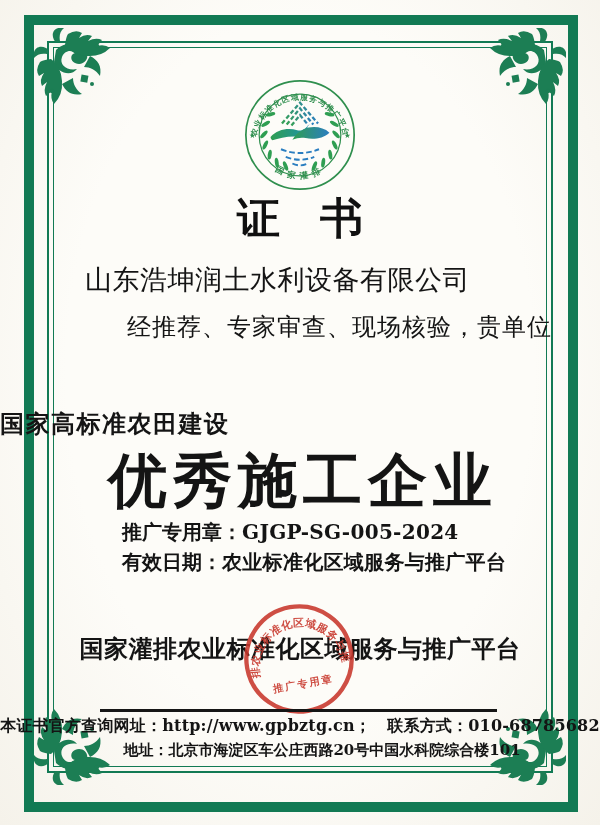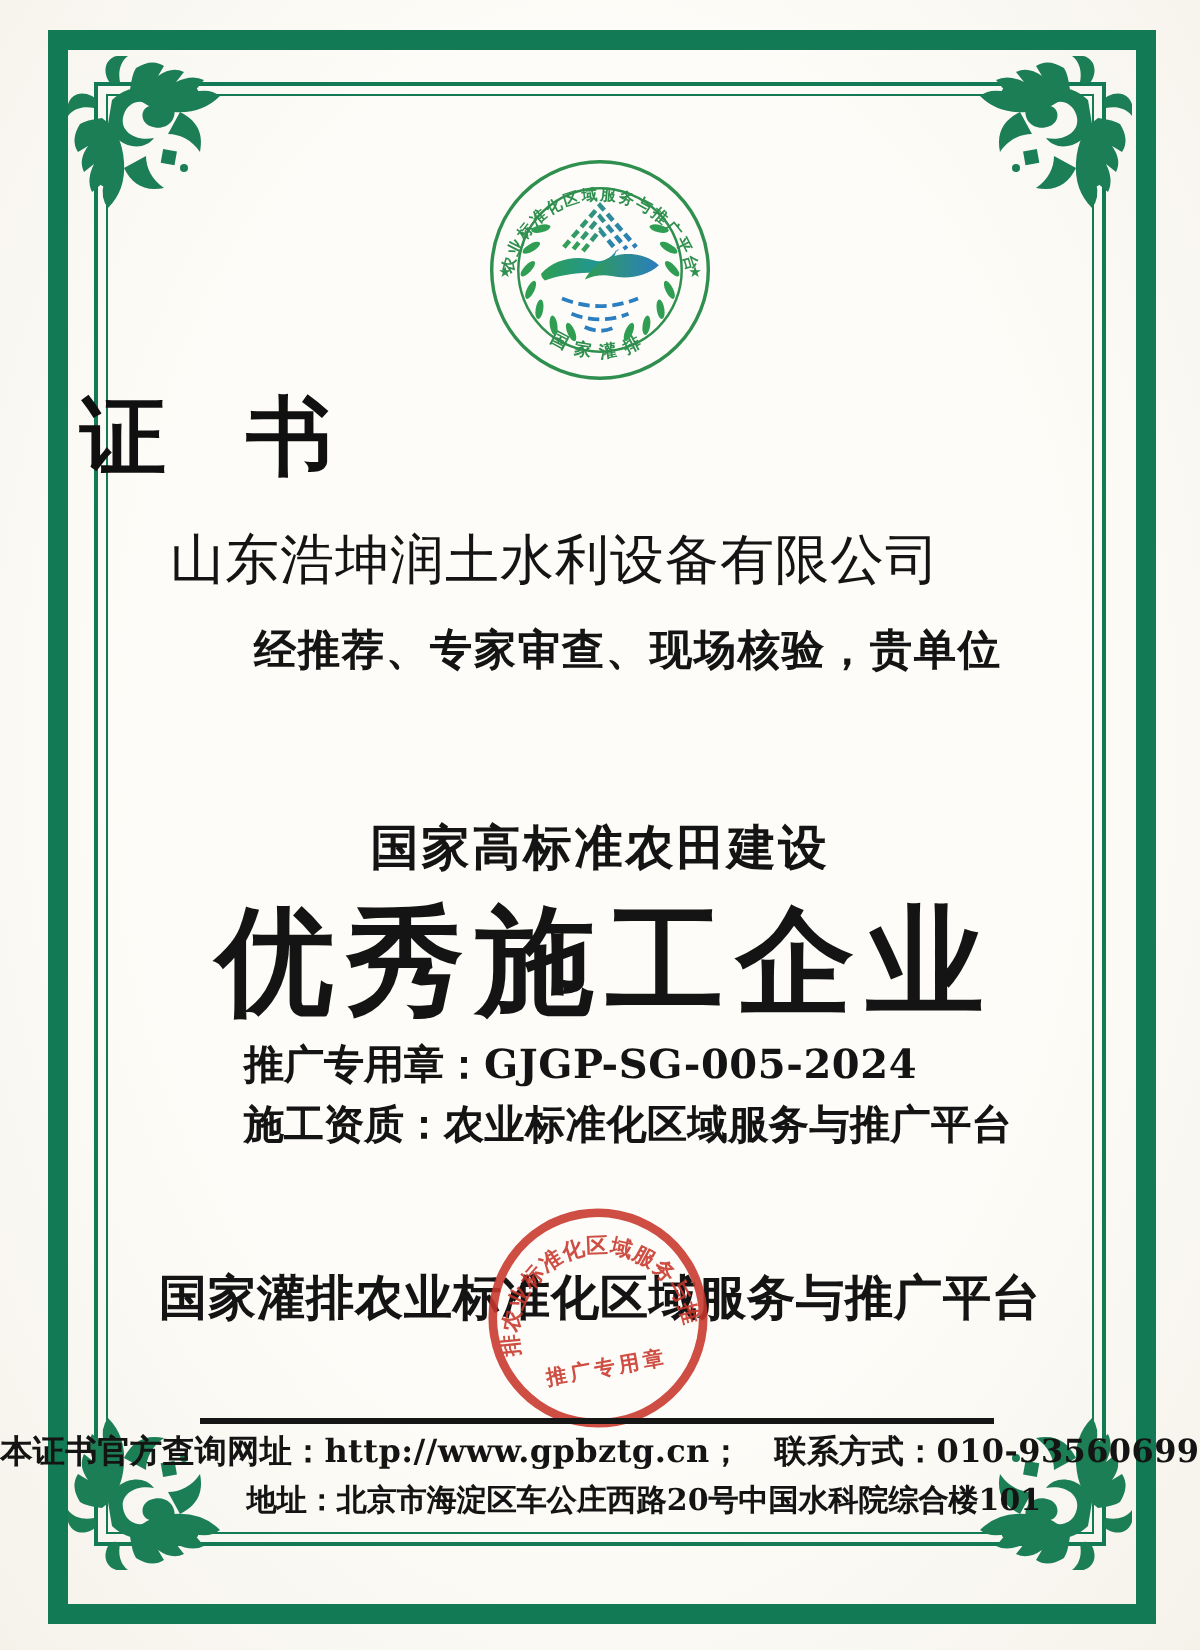--- a/index.html
+++ b/index.html
@@ -29,41 +29,41 @@
   .ornament{position:absolute;width:86px;height:86px;}
   .ornament.tl{left:34px;top:28px;}
   .ornament.tr{right:34px;top:28px;transform:scaleX(-1);}
   .ornament.bl{left:34px;bottom:40px;transform:scaleY(-1);}
   .ornament.br{right:34px;bottom:40px;transform:scale(-1,-1);}
   
   .content{position:absolute;inset:0;color:#141414;}
   .emblem{position:absolute;left:242px;top:78px;width:116px;height:114px;}
   .title{
     position:absolute;left:0;right:0;top:190px;margin:0;
-    font-family:"DejaVu Serif","Liberation Serif",serif;
+    text-align:center;font-family:"DejaVu Serif","Liberation Serif",serif;
     font-size:43px;font-weight:900;letter-spacing:40px;padding-left:40px;
     color:#101010;
   }
   .recipient{
     position:absolute;left:85px;top:262px;
     font-family:"DejaVu Sans","Liberation Sans",sans-serif;
     font-size:27px;font-weight:400;letter-spacing:.5px;
   }
   .body-line1{
     position:absolute;left:127px;top:311px;
     font-family:"DejaVu Serif","Liberation Serif",serif;
-    font-size:21px;font-weight:700;letter-spacing:1px;
+    font-size:24px;font-weight:400;letter-spacing:1px;
   }
   .body-line2{
     position:absolute;left:85px;top:351px;
     font-family:"DejaVu Serif","Liberation Serif",serif;
     font-size:24px;font-weight:700;
   }
   .award-category{
-    position:absolute;left:0;right:0;top:408px;text-align:center;
+    position:absolute;left:0;right:0;top:408px;text-align:left;
     font-family:"DejaVu Serif","Liberation Serif",serif;
     font-size:24px;font-weight:900;letter-spacing:1.5px;
   }
   .award-honor{
     position:absolute;left:0;right:0;top:442px;text-align:center;
     font-family:"DejaVu Serif","Liberation Serif",serif;
     font-size:59px;font-weight:900;letter-spacing:6px;padding-left:6px;
   }
   .details{position:absolute;left:122px;top:518px;}
   .detail-row{
@@ -213,37 +213,37 @@
     <div class="body-line1">经推荐、专家审查、现场核验，贵单位</div>
 
     <div class="award-category">国家高标准农田建设</div>
     <div class="award-honor">优秀施工企业</div>
 
     <div class="details">
       <div class="detail-row">
         <span class="label">推广专用章：</span><span class="value">GJGP-SG-005-2024</span>
       </div>
       <div class="detail-row">
-        <span class="label">施工资质：</span><span class="value">农业标准化区域服务与推广平台</span>
+        <span class="label">有效日期：</span><span class="value">农业标准化区域服务与推广平台</span>
       </div>
     </div>
 
     <div class="issuer">国家灌排农业标准化区域服务与推广平台</div>
 
     <svg class="seal" viewBox="0 0 120 120">
       <defs>
         <path id="sealArc" d="M 18 76 A 42.5 42.5 0 1 1 102 76" fill="none"></path>
       </defs>
       <g transform="rotate(-10 60 60)" fill="#c8372c">
         <circle cx="60" cy="60" r="53.5" fill="none" stroke="#c8372c" stroke-width="4.4"></circle>
         <text font-size="11" font-weight="bold" letter-spacing="0.5">
           <textPath href="#sealArc" startOffset="50%" text-anchor="middle">国家灌排农业标准化区域服务与推广平台</textPath>
         </text>
         <text x="60" y="89" font-size="10.5" font-weight="bold" text-anchor="middle" letter-spacing="2">推广专用章</text>
       </g>
     </svg>
 
     <div class="divider"></div>
-    <div class="footer-line1">本证书官方查询网址：http://www.gpbztg.cn；　联系方式：010-93560699</div>
+    <div class="footer-line1">本证书官方查询网址：http://www.gpbztg.cn；　联系方式：010-68785682</div>
     <div class="footer-line2">地址：北京市海淀区车公庄西路20号中国水科院综合楼101</div>
 
   </div>
 </div>
 
 </body></html>

